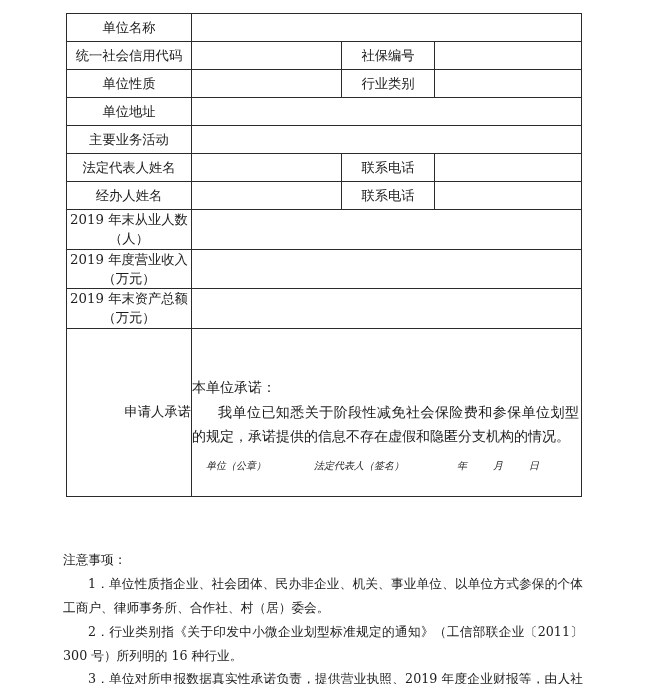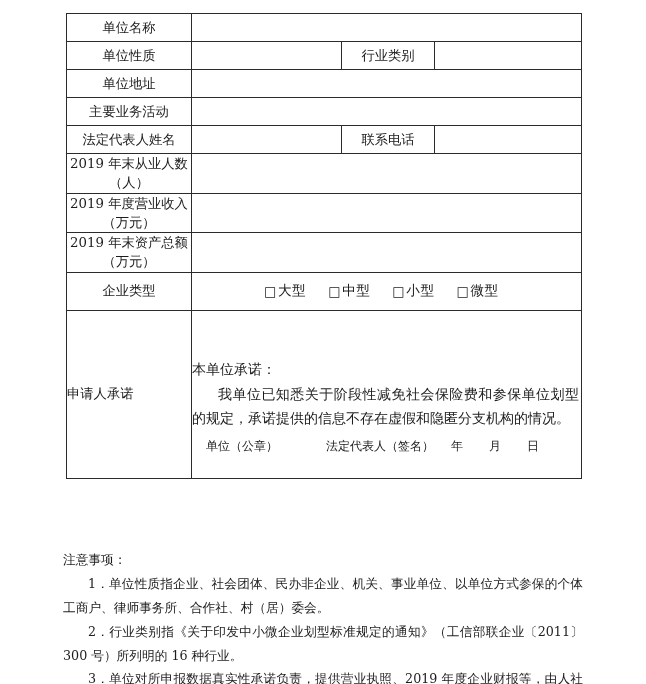--- a/index.html
+++ b/index.html
@@ -77,21 +77,21 @@
     white-space: nowrap;
     letter-spacing: 0.5px;
   }
   .cb-box {
     font-size: 13.2px;
     margin-right: 1px;
   }
 
   
   .promise-label {
-    text-align: left;
+    text-align: right;
     vertical-align: middle;
   }
   .promise-body {
     vertical-align: top;
     padding: 22px 14px 10px 14px;
     position: relative;
     height: 168px;
   }
   .promise-head {
     font-size: 14px;
@@ -104,24 +104,25 @@
     margin-top: 2px;
     text-align: justify;
     text-justify: inter-ideograph;
     padding-right: 2px;
   }
   .sign-row {
     position: absolute;
     left: 14px;
     right: 14px;
     bottom: 22px;
-    font-size: 12px;
+    font-size: 10px;
     display: flex;
     align-items: flex-start;
     white-space: nowrap;
+    font-style: italic;
   }
   .sign-unit { margin-right: 48px; }
   .sign-rep  { margin-right: 0; }
   .sign-date {
     margin-left: auto;
     display: inline-flex;
     gap: 26px;
     padding-right: 28px;
   }
 
@@ -157,20 +158,26 @@
         <col class="col-c">
         <col class="col-d">
     </colgroup>
     <tbody>
 
       <tr class="r-28">
         <td class="label-cell">单位名称</td>
         <td class="blank-cell" colspan="3"></td>
       </tr>
 
+      <tr class="r-28">
+        <td class="label-cell">统一社会信用代码</td>
+        <td class="blank-cell"></td>
+        <td class="label-cell">社保编号</td>
+        <td class="blank-cell"></td>
+      </tr>
 
       <tr class="r-28">
         <td class="label-cell">单位性质</td>
         <td class="blank-cell"></td>
         <td class="label-cell">行业类别</td>
         <td class="blank-cell"></td>
       </tr>
 
       <tr class="r-28">
         <td class="label-cell">单位地址</td>
@@ -182,20 +189,26 @@
         <td class="blank-cell" colspan="3"></td>
       </tr>
 
       <tr class="r-28">
         <td class="label-cell">法定代表人姓名</td>
         <td class="blank-cell"></td>
         <td class="label-cell">联系电话</td>
         <td class="blank-cell"></td>
       </tr>
 
+      <tr class="r-28">
+        <td class="label-cell">经办人姓名</td>
+        <td class="blank-cell"></td>
+        <td class="label-cell">联系电话</td>
+        <td class="blank-cell"></td>
+      </tr>
 
       <tr class="r-38">
         <td class="label-cell-wrap">
           <div>2019 年末从业人数</div>
           <div>（人）</div>
         </td>
         <td class="blank-cell" colspan="3"></td>
       </tr>
 
       <tr class="r-38">
@@ -207,43 +220,20 @@
       </tr>
 
       <tr class="r-38">
         <td class="label-cell-wrap">
           <div>2019 年末资产总额</div>
           <div>（万元）</div>
         </td>
         <td class="blank-cell" colspan="3"></td>
       </tr>
 
-      <tr class="r-ent">
-        <td class="label-cell">企业类型</td>
-        <td colspan="3">
-          <div class="checkbox-row-inner">
-            <span class="cb-item">
-              <span class="cb-box">□</span>
-                <span>大型</span>
-            </span>
-            <span class="cb-item">
-              <span class="cb-box">□</span>
-                <span>中型</span>
-            </span>
-            <span class="cb-item">
-              <span class="cb-box">□</span>
-                <span>小型</span>
-            </span>
-            <span class="cb-item">
-              <span class="cb-box">□</span>
-                <span>微型</span>
-            </span>
-          </div>
-        </td>
-      </tr>
 
       <tr class="r-promise">
         <td class="promise-label">申请人承诺</td>
         <td class="promise-body" colspan="3">
           <div class="promise-head">本单位承诺：</div>
           <div class="promise-para">我单位已知悉关于阶段性减免社会保险费和参保单位划型的规定，承诺提供的信息不存在虚假和隐匿分支机构的情况。</div>
           <div class="sign-row">
             <span class="sign-unit">单位（公章）</span>
             <span class="sign-rep">法定代表人（签名）</span>
             <span class="sign-date">

